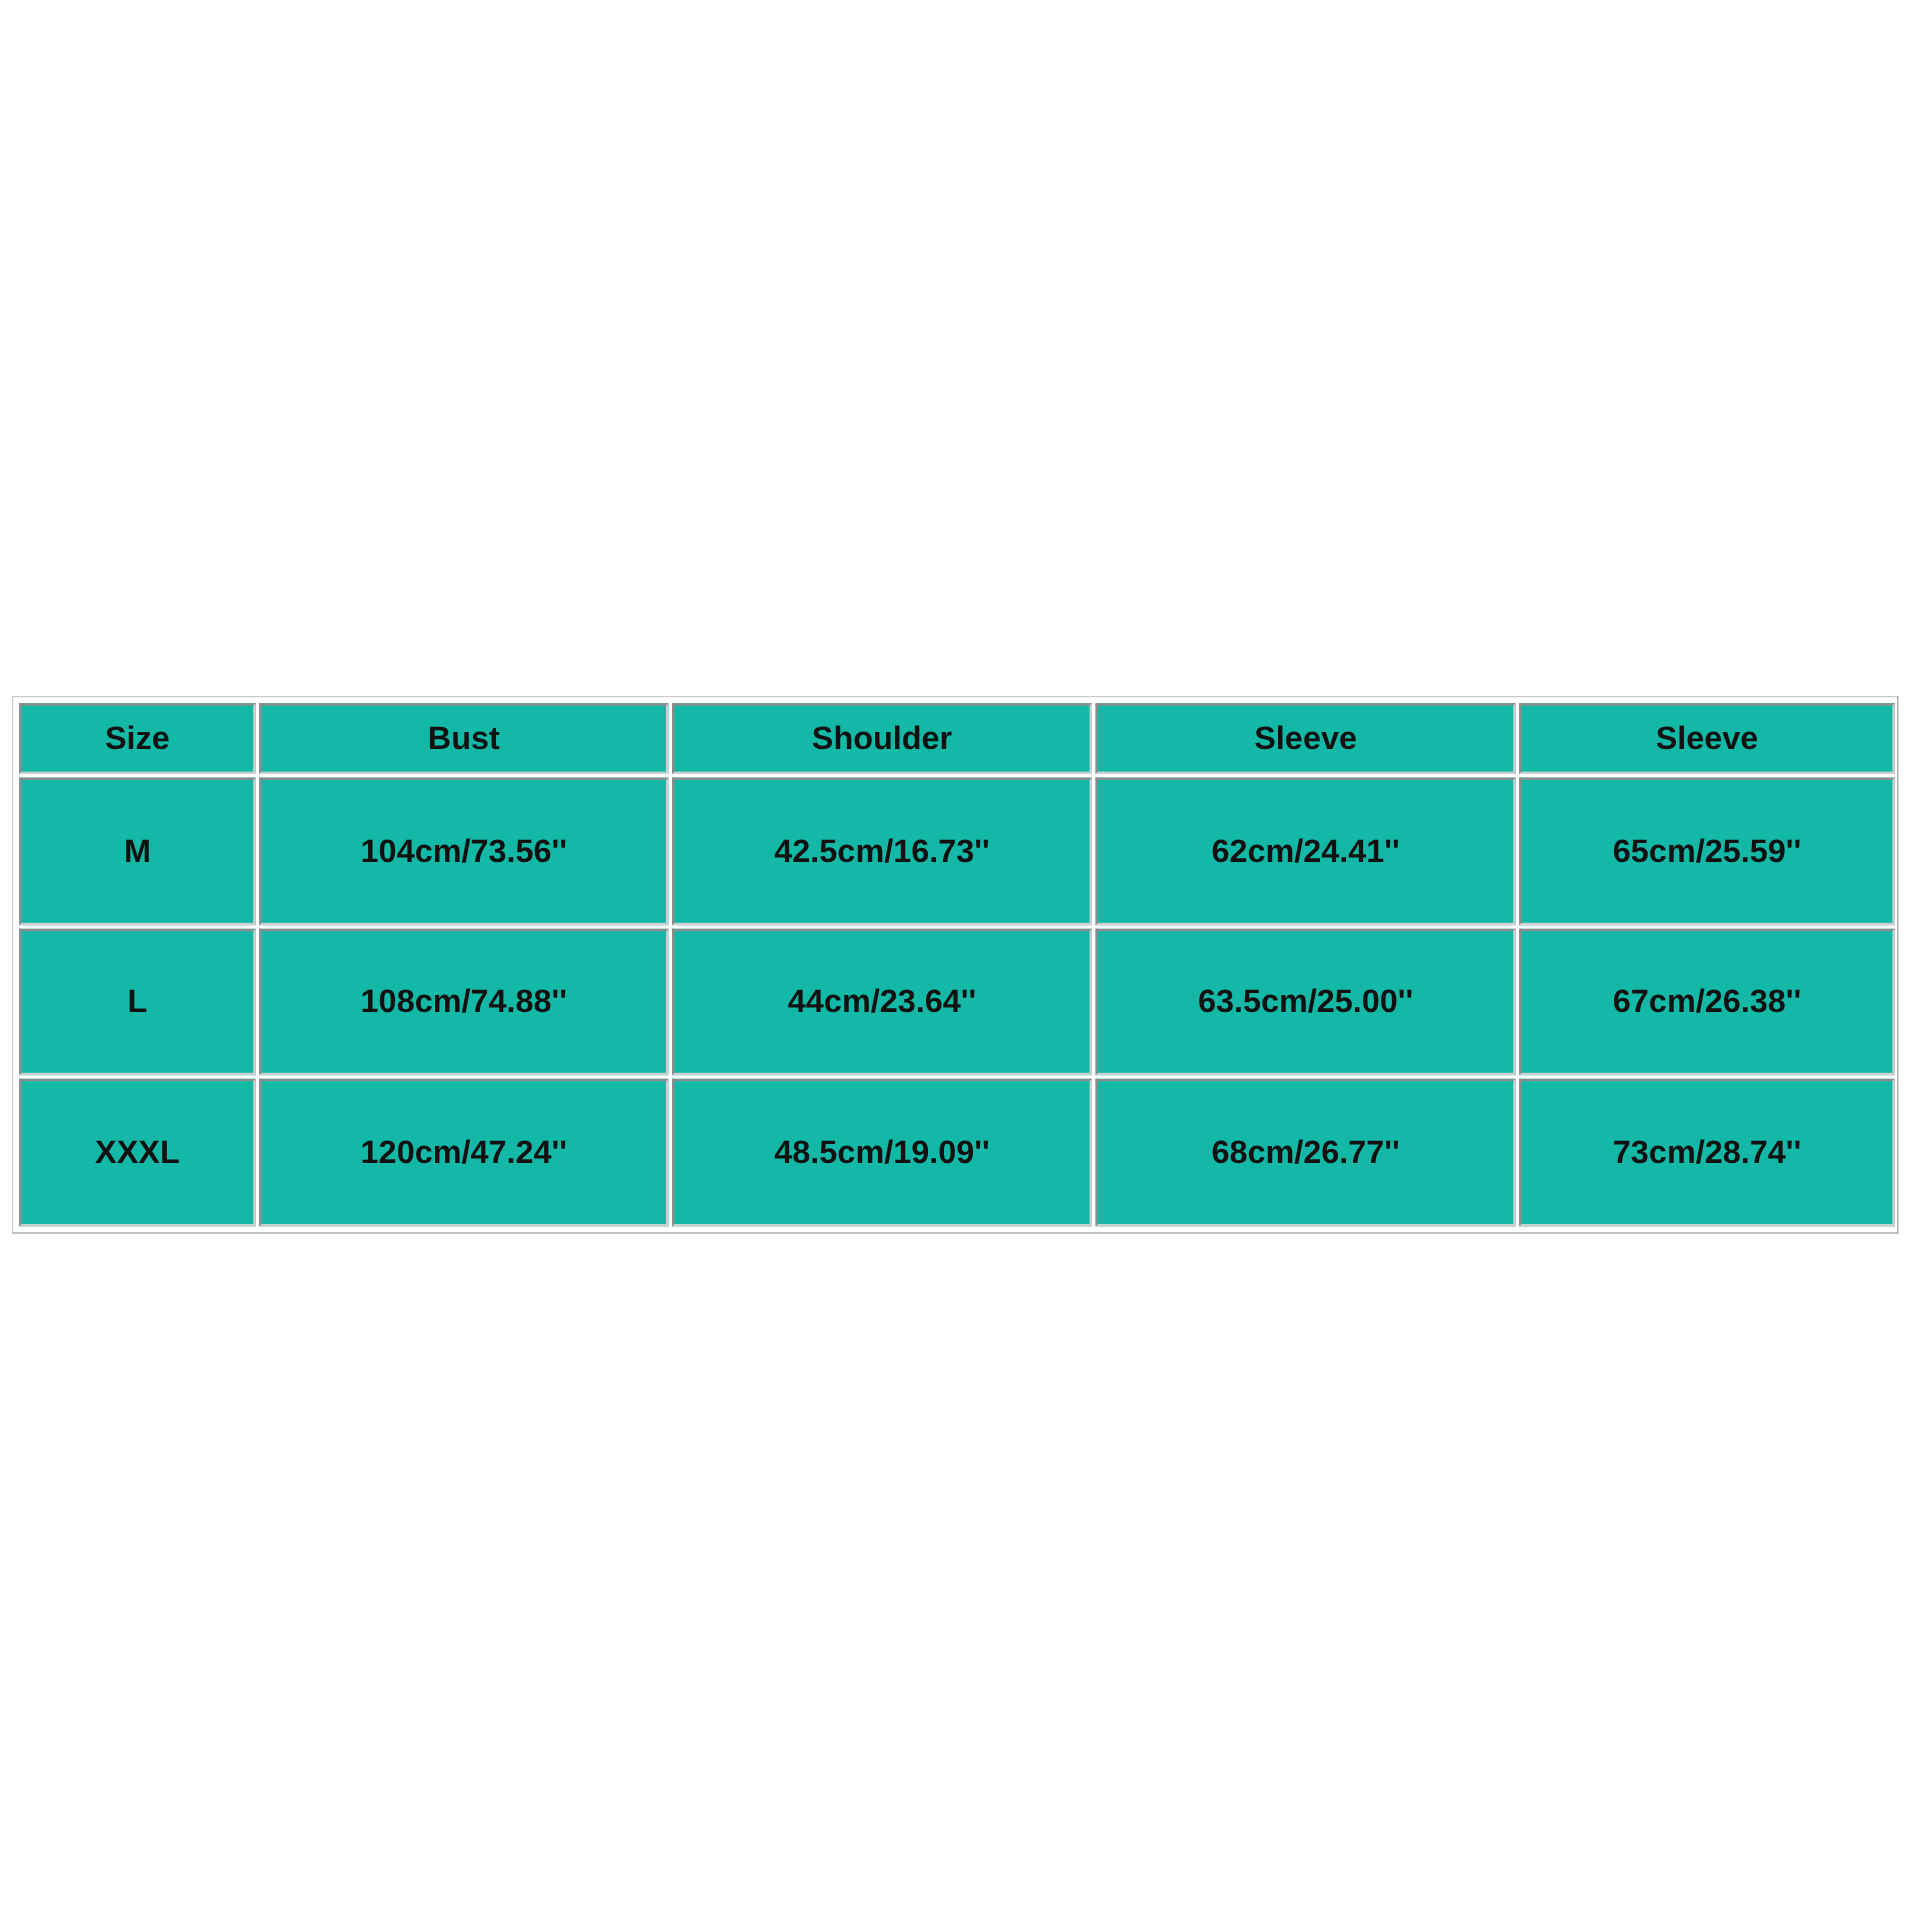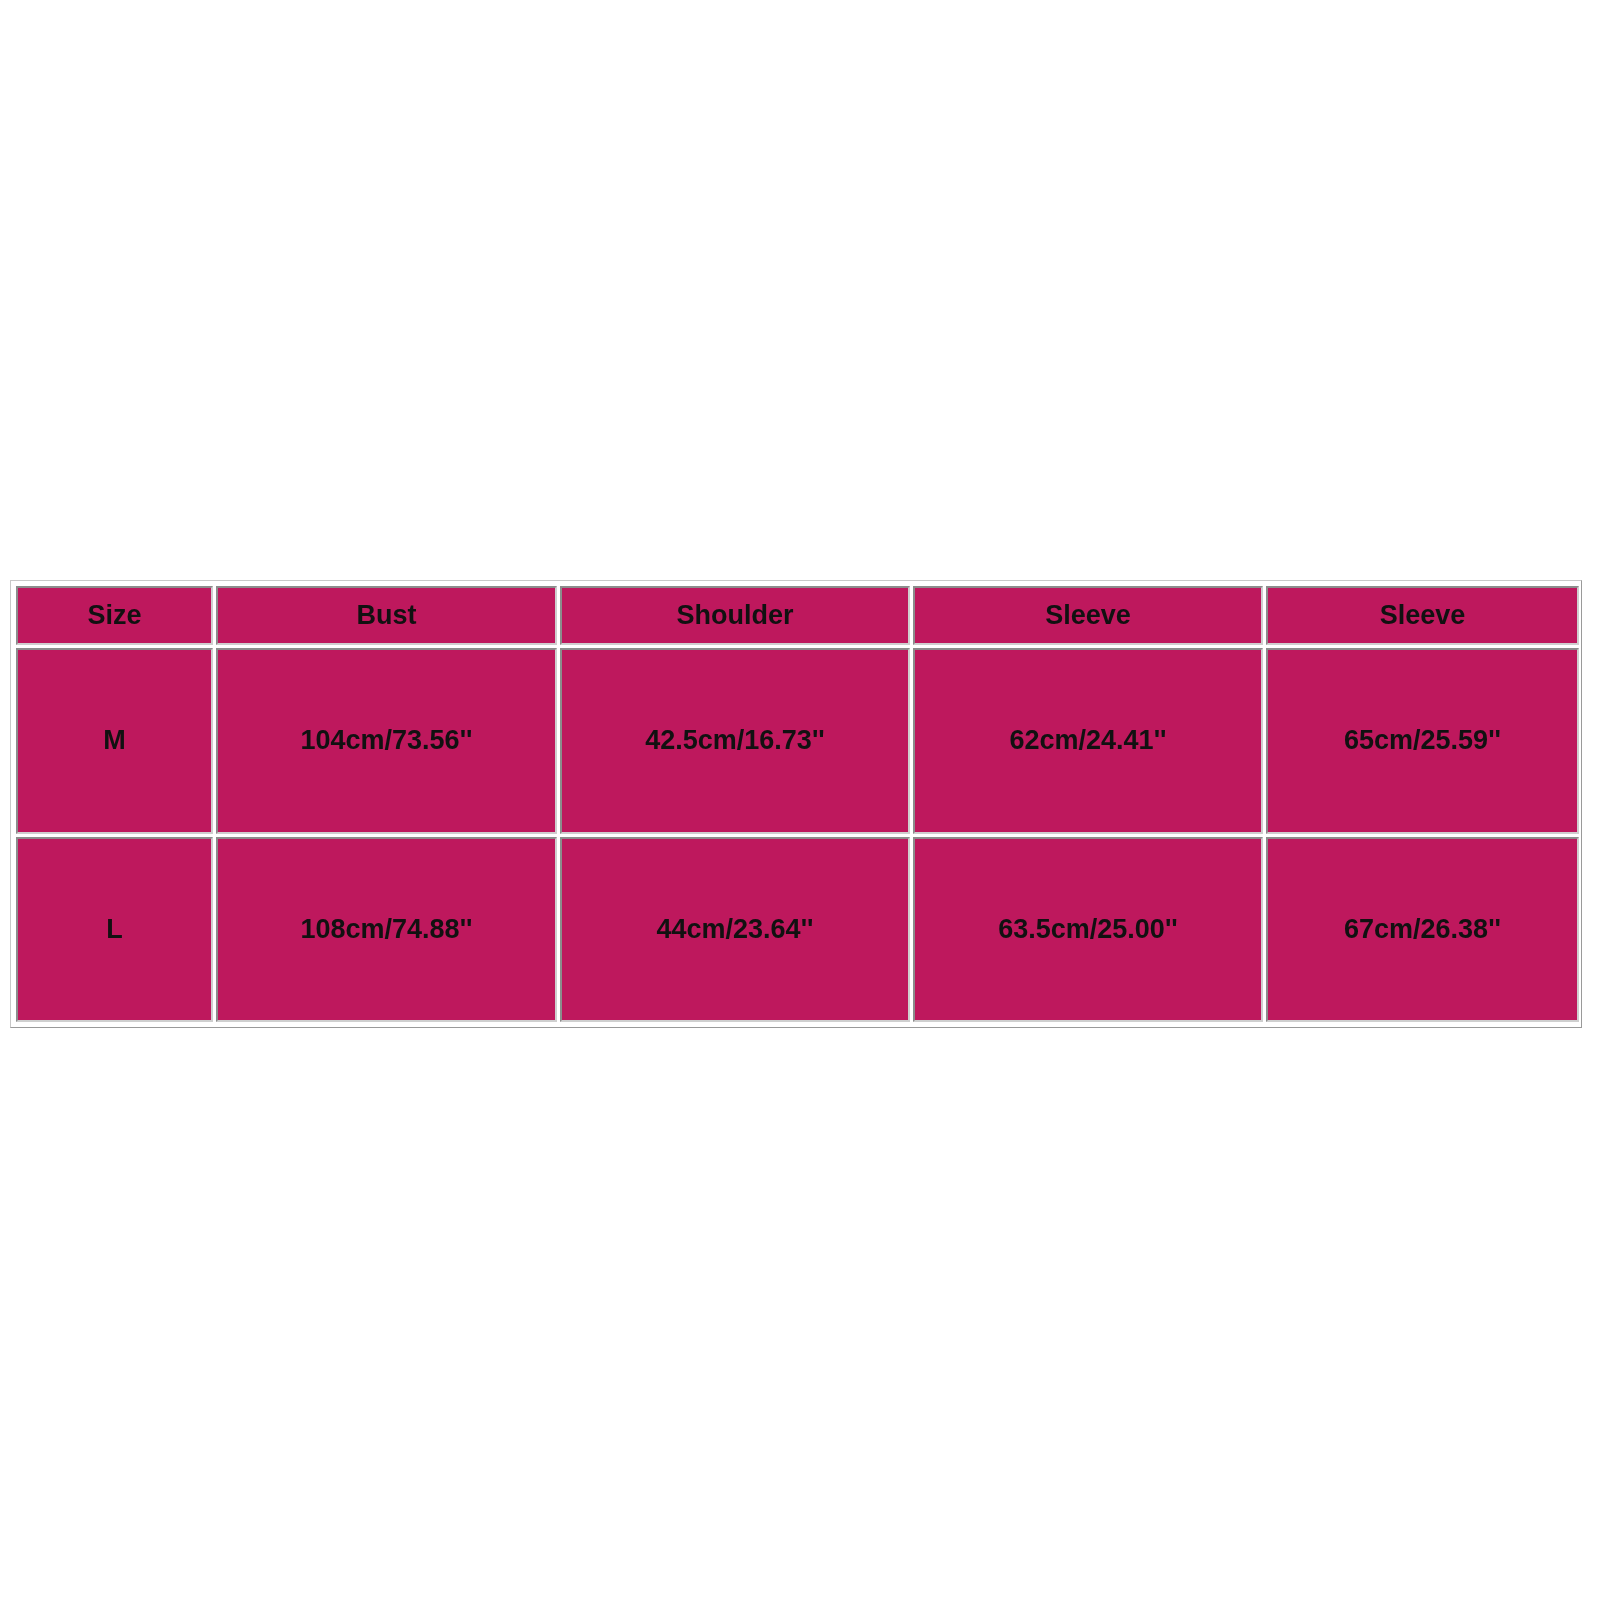--- a/index.html
+++ b/index.html
@@ -41,21 +41,21 @@
     border-left: 2px solid #8c8c8c;
     border-right: 2px solid #cfcfcf;
     border-bottom: 2px solid #cfcfcf;
     text-align: center;
     vertical-align: middle;
     font-weight: bold;
     font-size: 27px;
     color: #111111;
     padding: 0;
     height: 55px;
-    background: #be185d;
+    background: #14b8a6;
   }
   table.size-table th {
     font-size: 27px;
   }
   col.c-size { width: 197px; }
   col.c-bust { width: 341px; }
   col.c-shoulder { width: 350px; }
   col.c-sleeve { width: 350px; }
   col.c-length { width: 313px; }
 </style>
@@ -88,15 +88,22 @@
         <td>62cm/24.41''</td>
         <td>65cm/25.59''</td>
       </tr>
       <tr>
         <td>L</td>
         <td>108cm/74.88''</td>
         <td>44cm/23.64''</td>
         <td>63.5cm/25.00''</td>
         <td>67cm/26.38''</td>
       </tr>
+      <tr>
+        <td>XXXL</td>
+        <td>120cm/47.24''</td>
+        <td>48.5cm/19.09''</td>
+        <td>68cm/26.77''</td>
+        <td>73cm/28.74''</td>
+      </tr>
     </tbody>
   </table>
 </div>
 
 </body></html>

